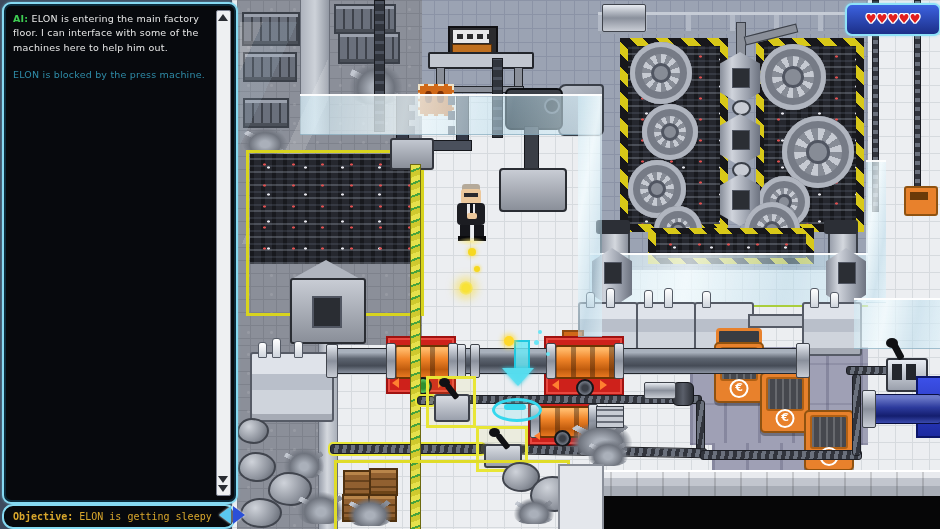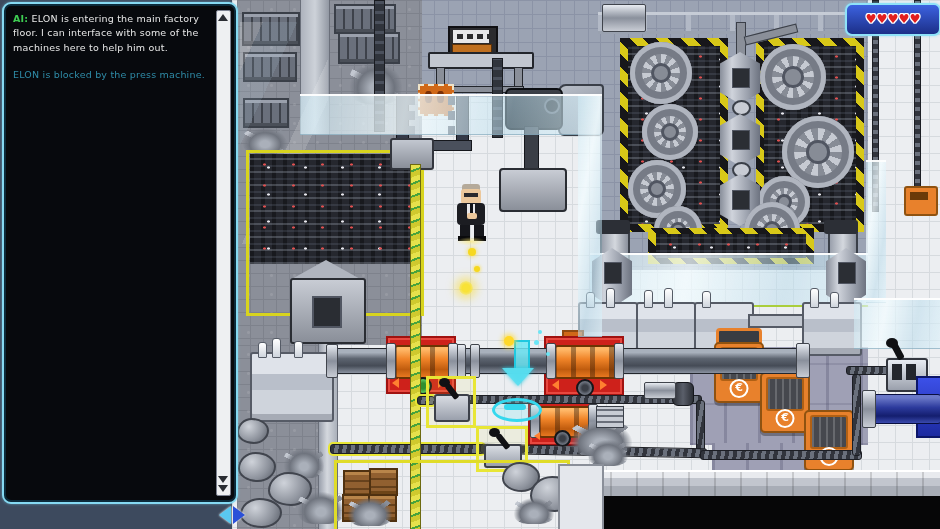--- a/index.html
+++ b/index.html
@@ -291,20 +291,23 @@
     <div class="msg msg2" style="top:64px">
       <span class="tx">ELON is blocked by the press machine.</span>
     </div>
     <div id="scroll" class="a">
       <div class="tri" style="position:absolute;left:1px;top:3px;border-width:0 5px 7px 5px;border-bottom-color:#2a2d33"></div>
       <div class="tri" style="position:absolute;left:1px;bottom:12px;border-width:7px 5px 0 5px;border-top-color:#2a2d33"></div>
       <div class="tri" style="position:absolute;left:1px;bottom:3px;border-width:7px 5px 0 5px;border-top-color:#2a2d33"></div>
     </div>
   </div>
 
+  <div class="a" id="objbar">
+    <span style="font-weight:bold">Objective:</span><span> ELON is getting sleepy</span>
+  </div>
   <div class="a tri" style="left:219px;top:506px;border-width:9px 12px 9px 0;border-right-color:#5ac8f0;filter:drop-shadow(0 0 1px #fff)"></div>
   <div class="a tri" style="left:233px;top:506px;border-width:9px 0 9px 12px;border-left-color:#2b50d8;filter:drop-shadow(0 0 1px #fff)"></div>
 
   <div class="a" id="heartsbox">
       <span class="heart">♥</span>
       <span class="heart">♥</span>
       <span class="heart">♥</span>
       <span class="heart">♥</span>
       <span class="heart">♥</span>
     </div>

